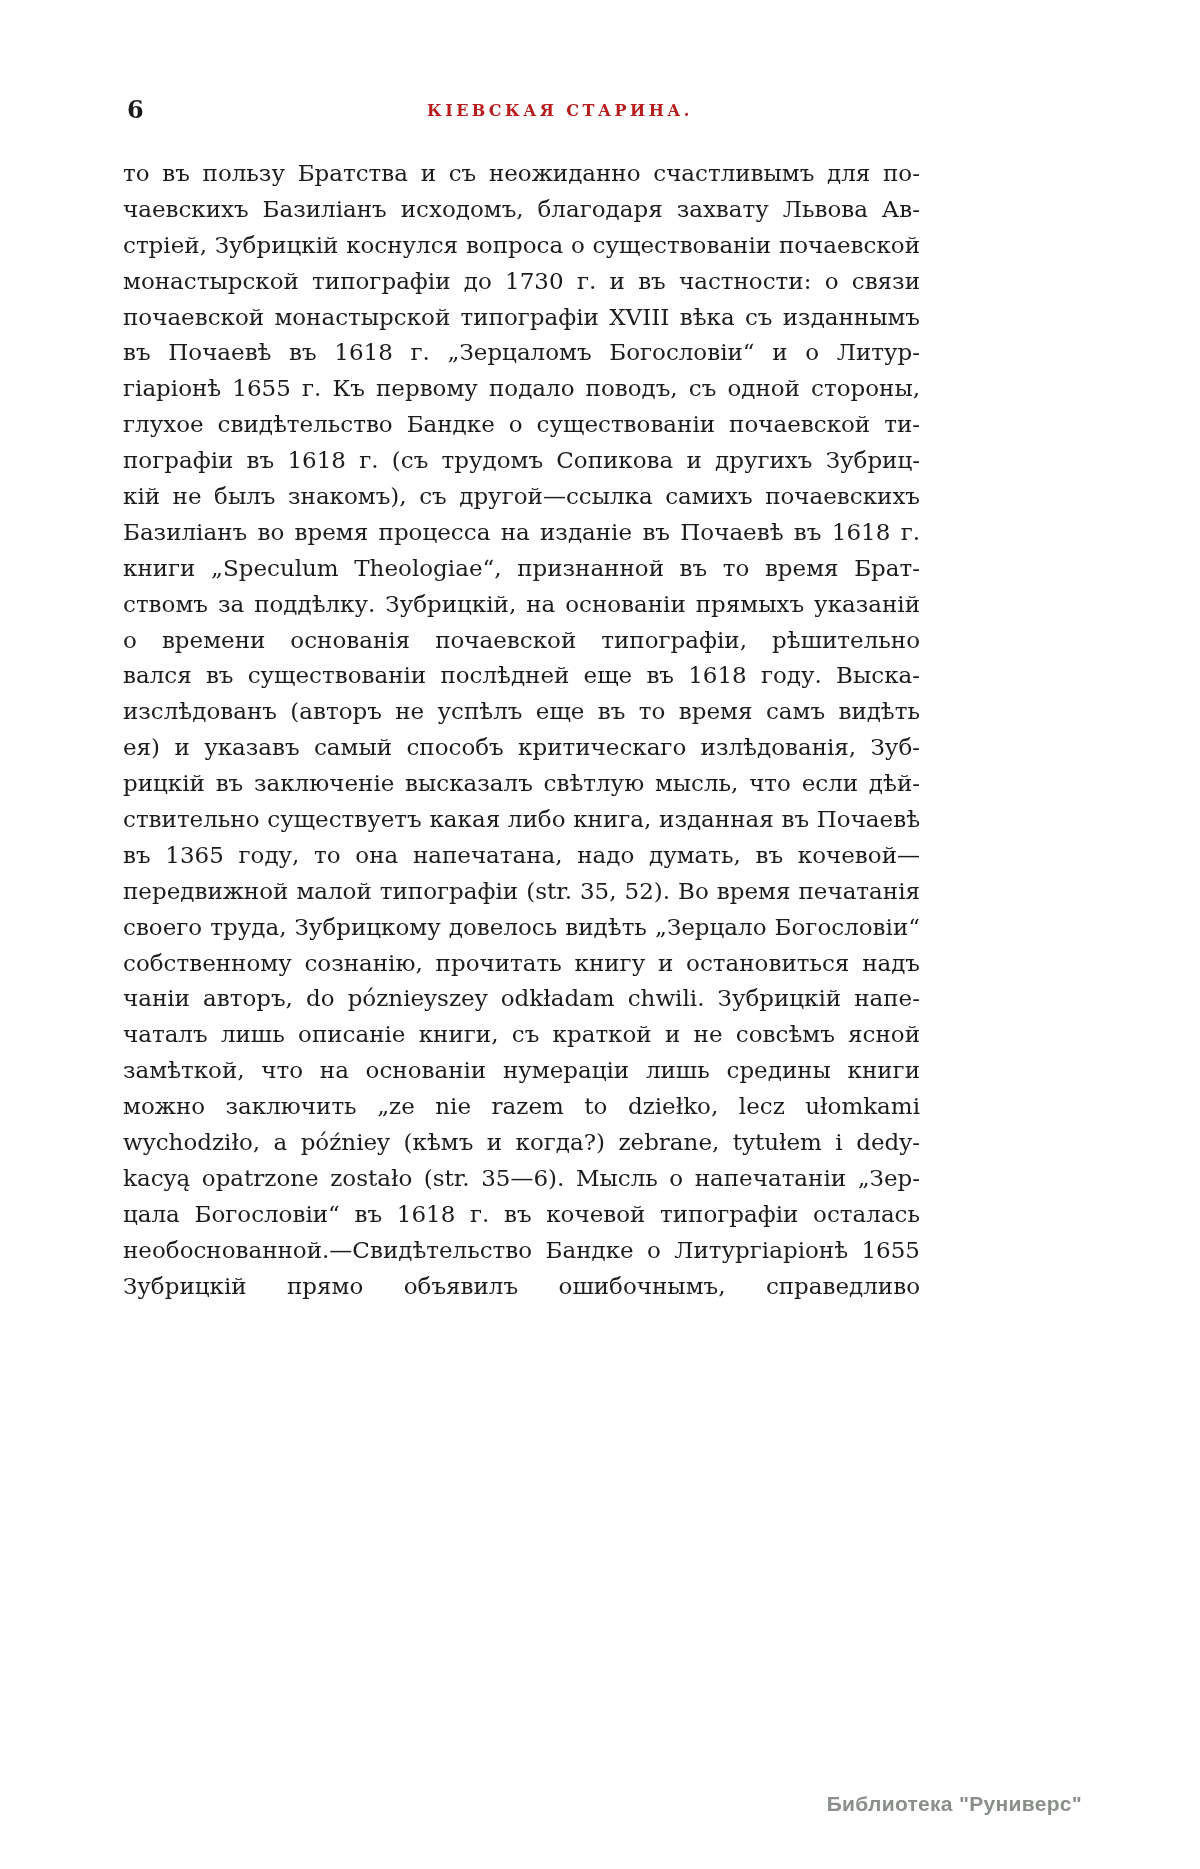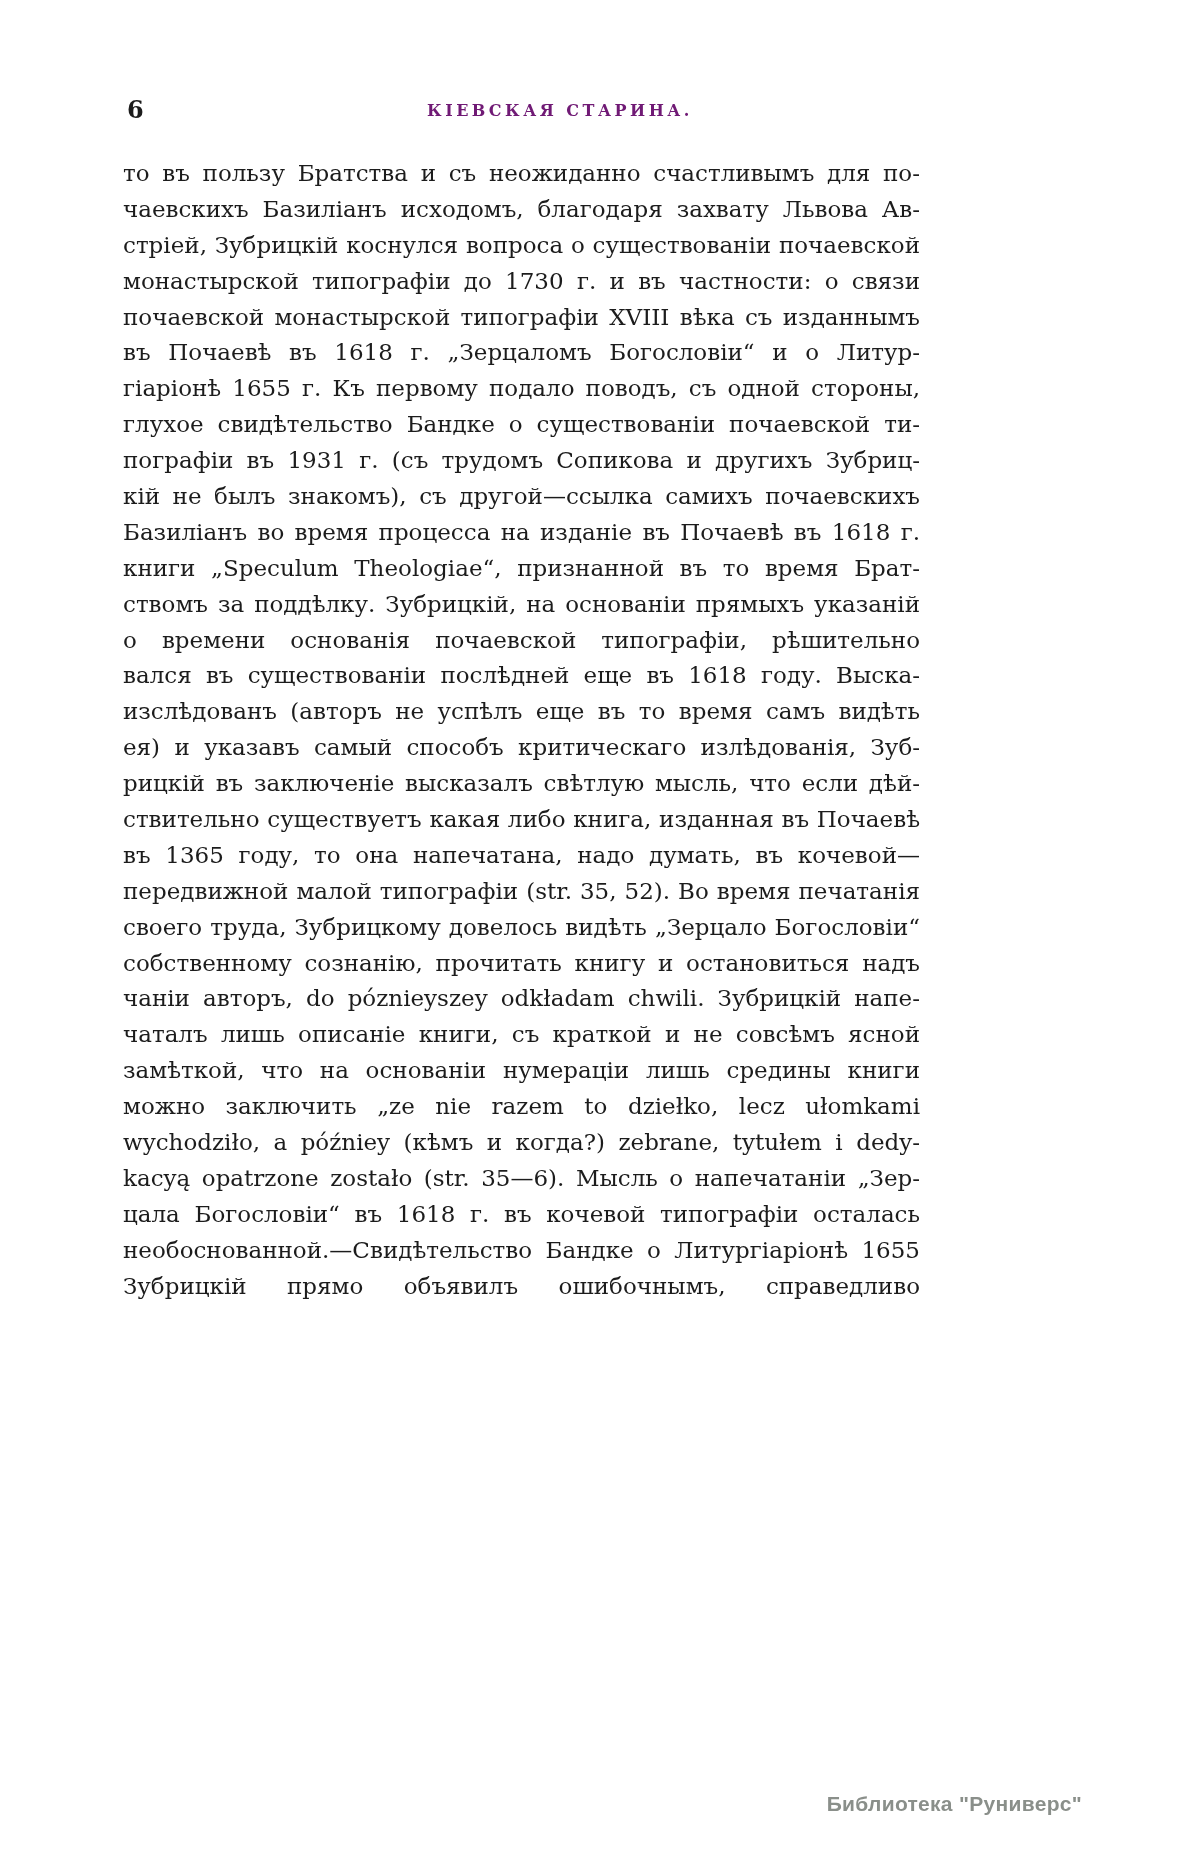--- a/index.html
+++ b/index.html
@@ -23,21 +23,21 @@
   }
   .running-head {
     position: absolute;
     top: 101px;
     left: 0;
     width: 1120px;
     text-align: center;
     font-size: 16px;
     font-weight: 700;
     letter-spacing: 3.5px;
-    color: #701a75;
+    color: #b91c1c;
   }
   .body-text {
     position: absolute;
     left: 123px;
     top: 156px;
     width: 797px;
   }
   .line {
     height: 35.9px;
     line-height: 35.9px;
@@ -66,21 +66,21 @@
   <div class="running-head">КІЕВСКАЯ СТАРИНА.</div>
   <div class="body-text">
       <div class="line">то въ пользу Братства и съ неожиданно счастливымъ для по-</div>
       <div class="line">чаевскихъ Базиліанъ исходомъ, благодаря захвату Львова Ав-</div>
       <div class="line">стріей, Зубрицкій коснулся вопроса о существованіи почаевской</div>
       <div class="line">монастырской типографіи до 1730 г. и въ частности: о связи</div>
       <div class="line">почаевской монастырской типографіи XVIII вѣка съ изданнымъ</div>
       <div class="line">въ Почаевѣ въ 1618 г. „Зерцаломъ Богословіи“ и о Литур-</div>
       <div class="line">гіаріонѣ 1655 г. Къ первому подало поводъ, съ одной стороны,</div>
       <div class="line">глухое свидѣтельство Бандке о существованіи почаевской ти-</div>
-      <div class="line">пографіи въ 1931 г. (съ трудомъ Сопикова и другихъ Зубриц-</div>
+      <div class="line">пографіи въ 1618 г. (съ трудомъ Сопикова и другихъ Зубриц-</div>
       <div class="line">кій не былъ знакомъ), съ другой—ссылка самихъ почаевскихъ</div>
       <div class="line">Базиліанъ во время процесса на изданіе въ Почаевѣ въ 1618 г.</div>
       <div class="line">книги „Speculum Theologiae“, признанной въ то время Брат-</div>
       <div class="line">ствомъ за поддѣлку. Зубрицкій, на основаніи прямыхъ указаній</div>
       <div class="line">о времени основанія почаевской типографіи, рѣшительно сомнѣ-</div>
       <div class="line">вался въ существованіи послѣдней еще въ 1618 году. Выска-</div>
       <div class="line">изслѣдованъ (авторъ не успѣлъ еще въ то время самъ видѣть</div>
       <div class="line">ея) и указавъ самый способъ критическаго излѣдованія, Зуб-</div>
       <div class="line">рицкій въ заключеніе высказалъ свѣтлую мысль, что если дѣй-</div>
       <div class="line">ствительно существуетъ какая либо книга, изданная въ Почаевѣ</div>

